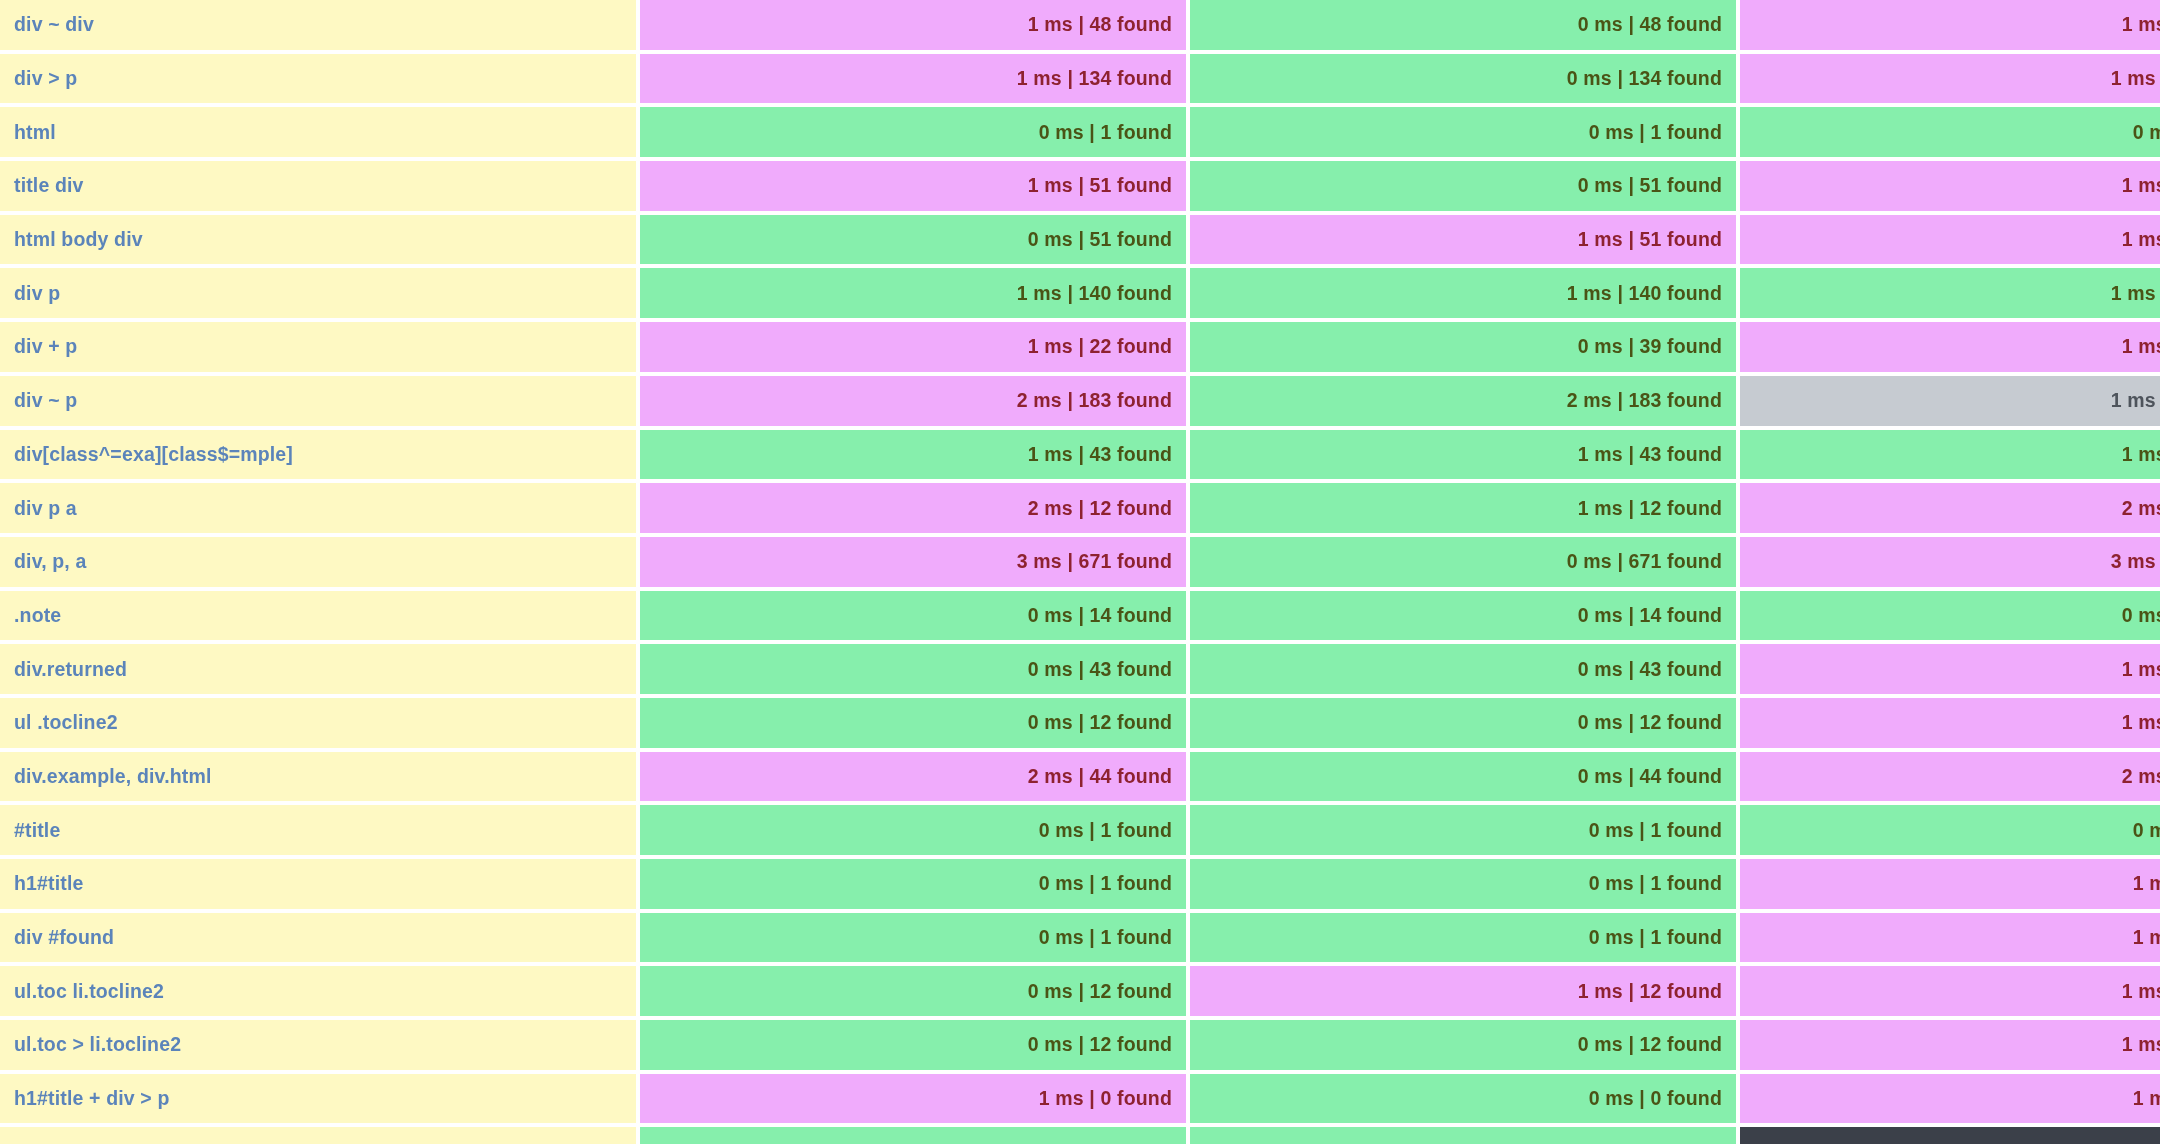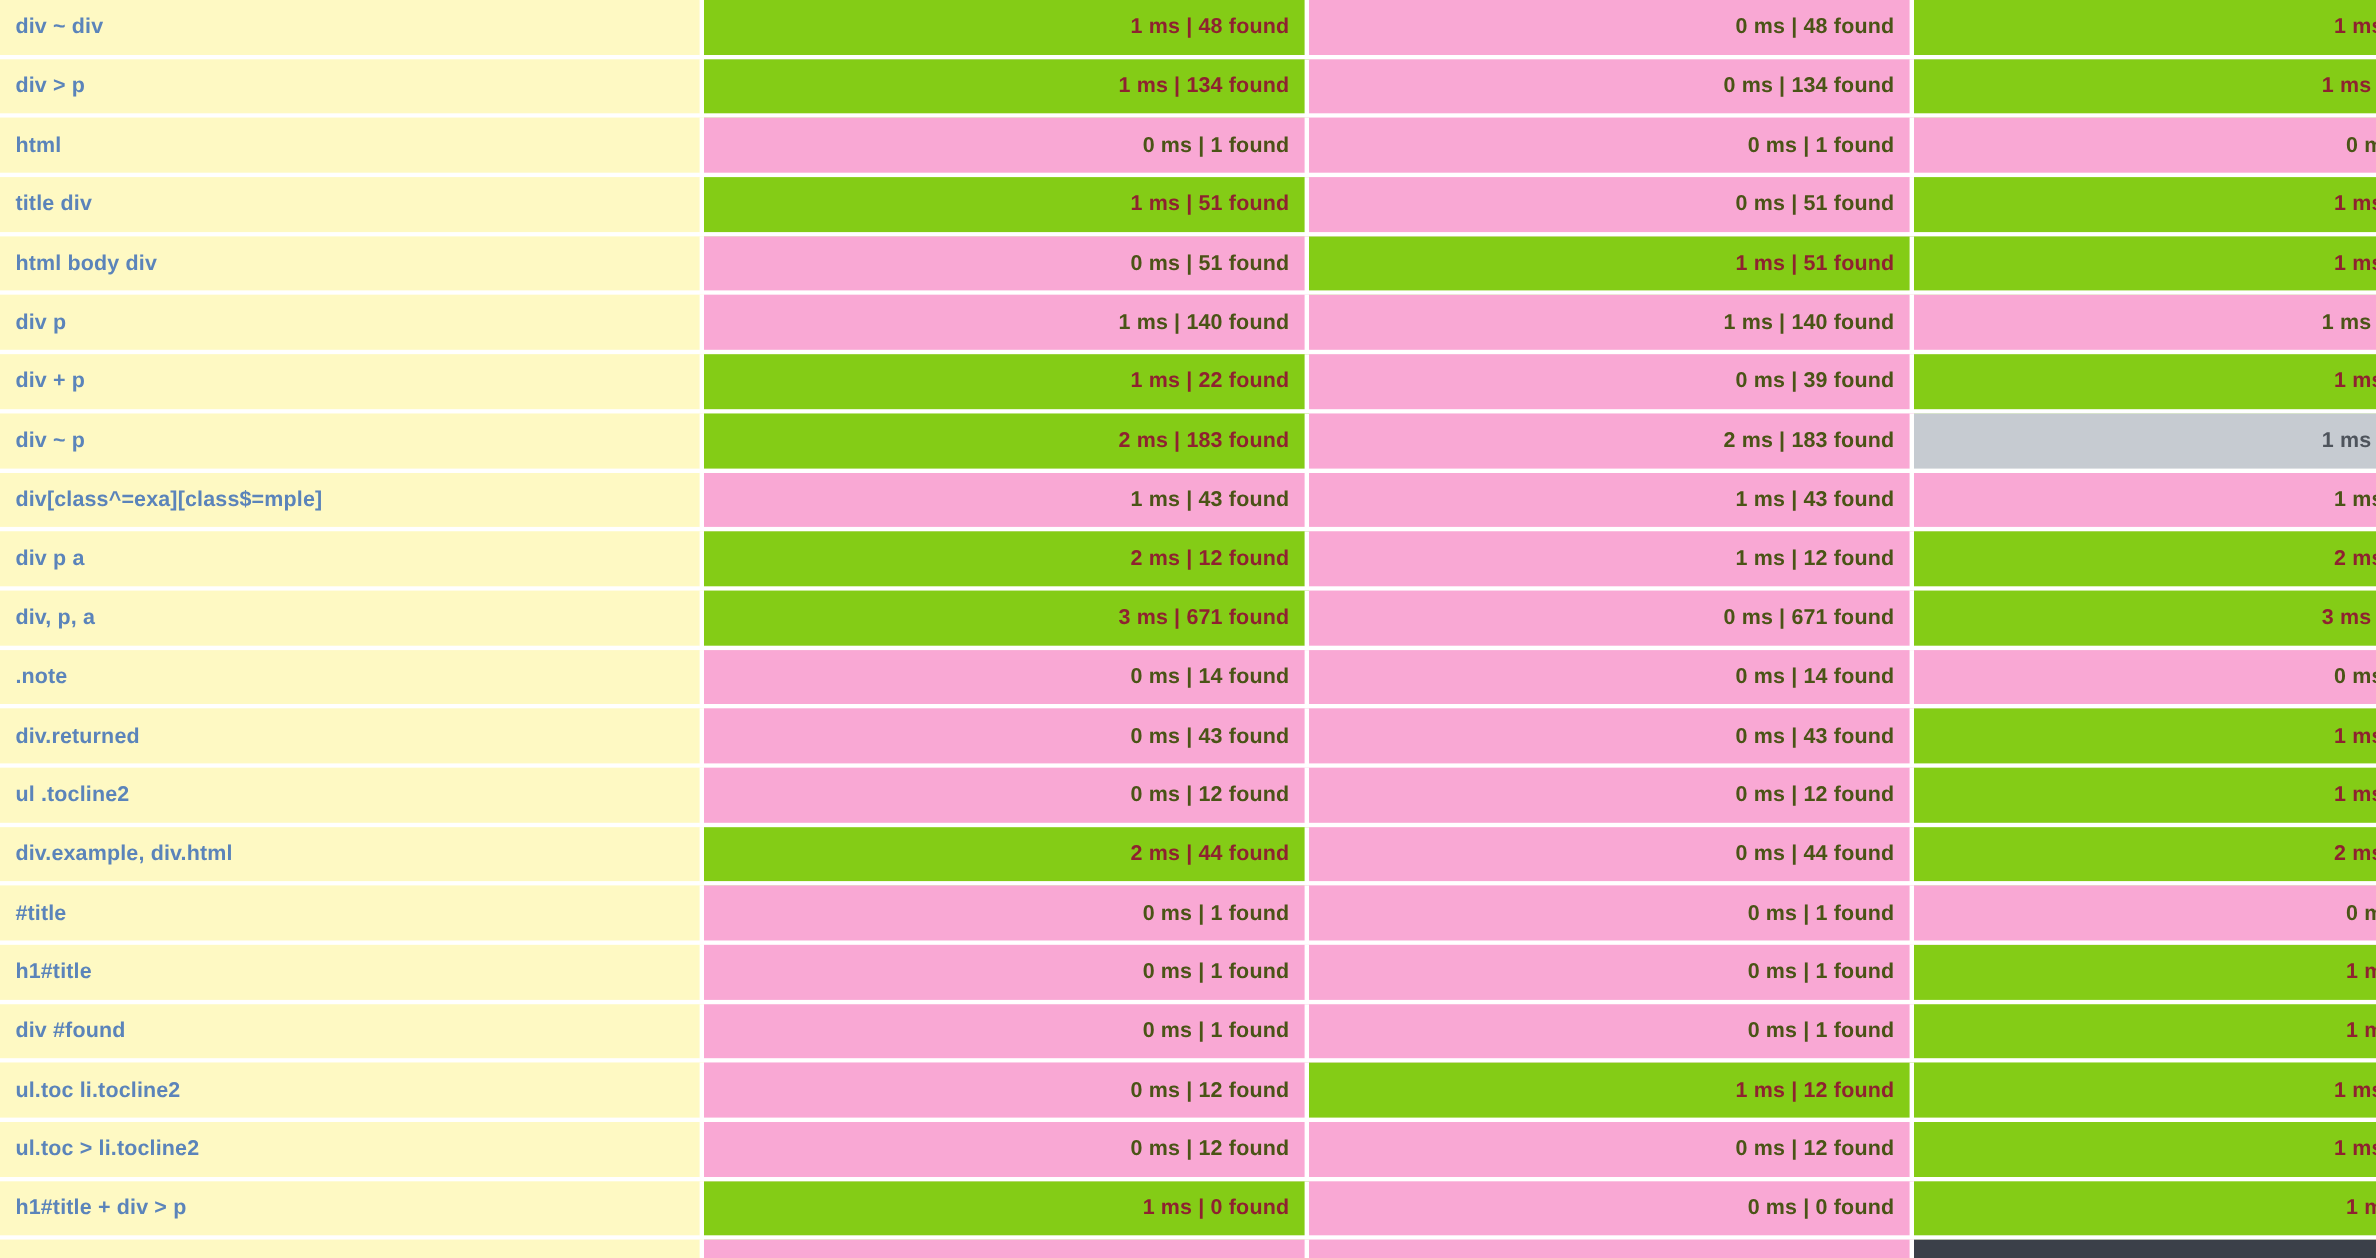--- a/index.html
+++ b/index.html
@@ -53,25 +53,25 @@
     text-align: right;
     padding-right: 18px;
     border-right: 4px solid #ffffff;
   }
   td.res-col.c1 { width: 518px; }
   td.res-col.c2 { width: 518px; }
   td.res-col.c3 { width: 512px; border-right: none; }
 
   
   td.state-slow {
-    background: #84cc16;
+    background: #f0abfc;
     color: #8e2230;
   }
   td.state-fast {
-    background: #f9a8d4;
+    background: #86efac;
     color: #4a5416;
   }
   td.state-neutral {
     background: #c6cbd1;
     color: #4e545c;
   }
   td.state-error {
     background: #3b4049;
     color: #ffffff;
   }

